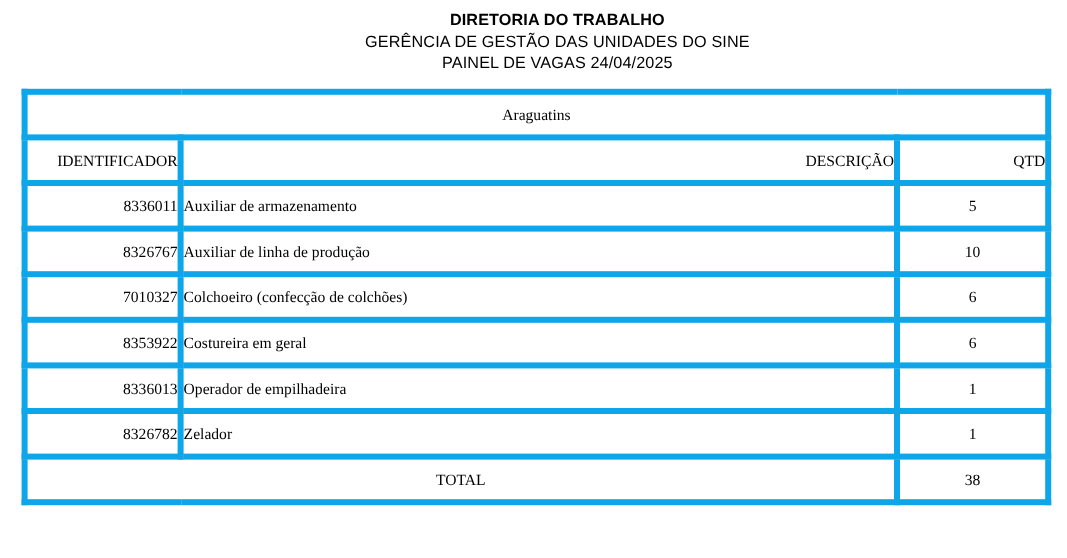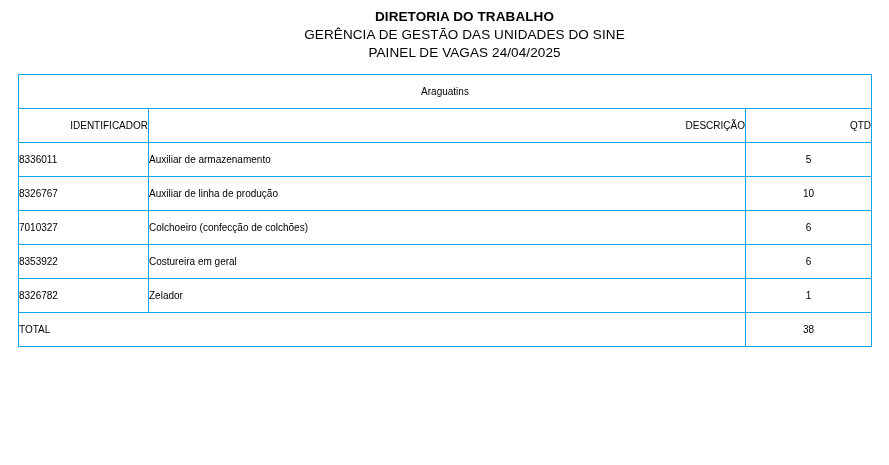--- a/index.html
+++ b/index.html
@@ -35,26 +35,27 @@
   }
   .table-wrap {
     margin: 12px 18px 0 18px;
   }
   table.vagas {
     border-collapse: collapse;
     width: 853px;
     table-layout: fixed;
   }
   table.vagas td, table.vagas th {
-    border: 1px solid #0ea5e9;
-    font-size: 10px;
+    border: 5px solid #0ea5e9;
+    font-size: 13px;
     font-weight: normal;
     padding: 0;
     height: 33px;
     vertical-align: middle;
+    font-family: Liberation Serif, serif;
   }
   .col-id { width: 130px; }
   .col-desc { width: 597px; }
   .col-qtd { width: 126px; }
 
   .unit-cell {
     text-align: center;
     font-weight: bold;
     font-size: 13.5px;
     height: 30px;
@@ -63,34 +64,34 @@
     text-align: right;
     font-weight: bold;
     font-size: 13.5px;
     height: 30px;
   }
   .head-cell.left {
     text-align: right;
     padding-left: 8px;
   }
   .cell-id {
-    text-align: left;
+    text-align: right;
     font-size: 13px;
   }
   .cell-desc {
     text-align: left;
     padding-left: 9px;
     font-size: 13px;
   }
   .cell-qtd {
     text-align: center;
     font-size: 13px;
   }
   .total-label {
-    text-align: left;
+    text-align: center;
     font-weight: bold;
     font-size: 13.5px;
   }
   .total-value {
     text-align: center;
     font-weight: bold;
     font-size: 13.5px;
   }
 </style>
 </head>
@@ -135,20 +136,25 @@
           <td class="cell-id">7010327</td>
           <td class="cell-desc">Colchoeiro (confecção de colchões)</td>
           <td class="cell-qtd">6</td>
         </tr>
         <tr>
           <td class="cell-id">8353922</td>
           <td class="cell-desc">Costureira em geral</td>
           <td class="cell-qtd">6</td>
         </tr>
         <tr>
+          <td class="cell-id">8336013</td>
+          <td class="cell-desc">Operador de empilhadeira</td>
+          <td class="cell-qtd">1</td>
+        </tr>
+        <tr>
           <td class="cell-id">8326782</td>
           <td class="cell-desc">Zelador</td>
           <td class="cell-qtd">1</td>
         </tr>
 
         <tr>
           <td class="total-label" colspan="2">TOTAL</td>
           <td class="total-value">38</td>
         </tr>
       </tbody>

